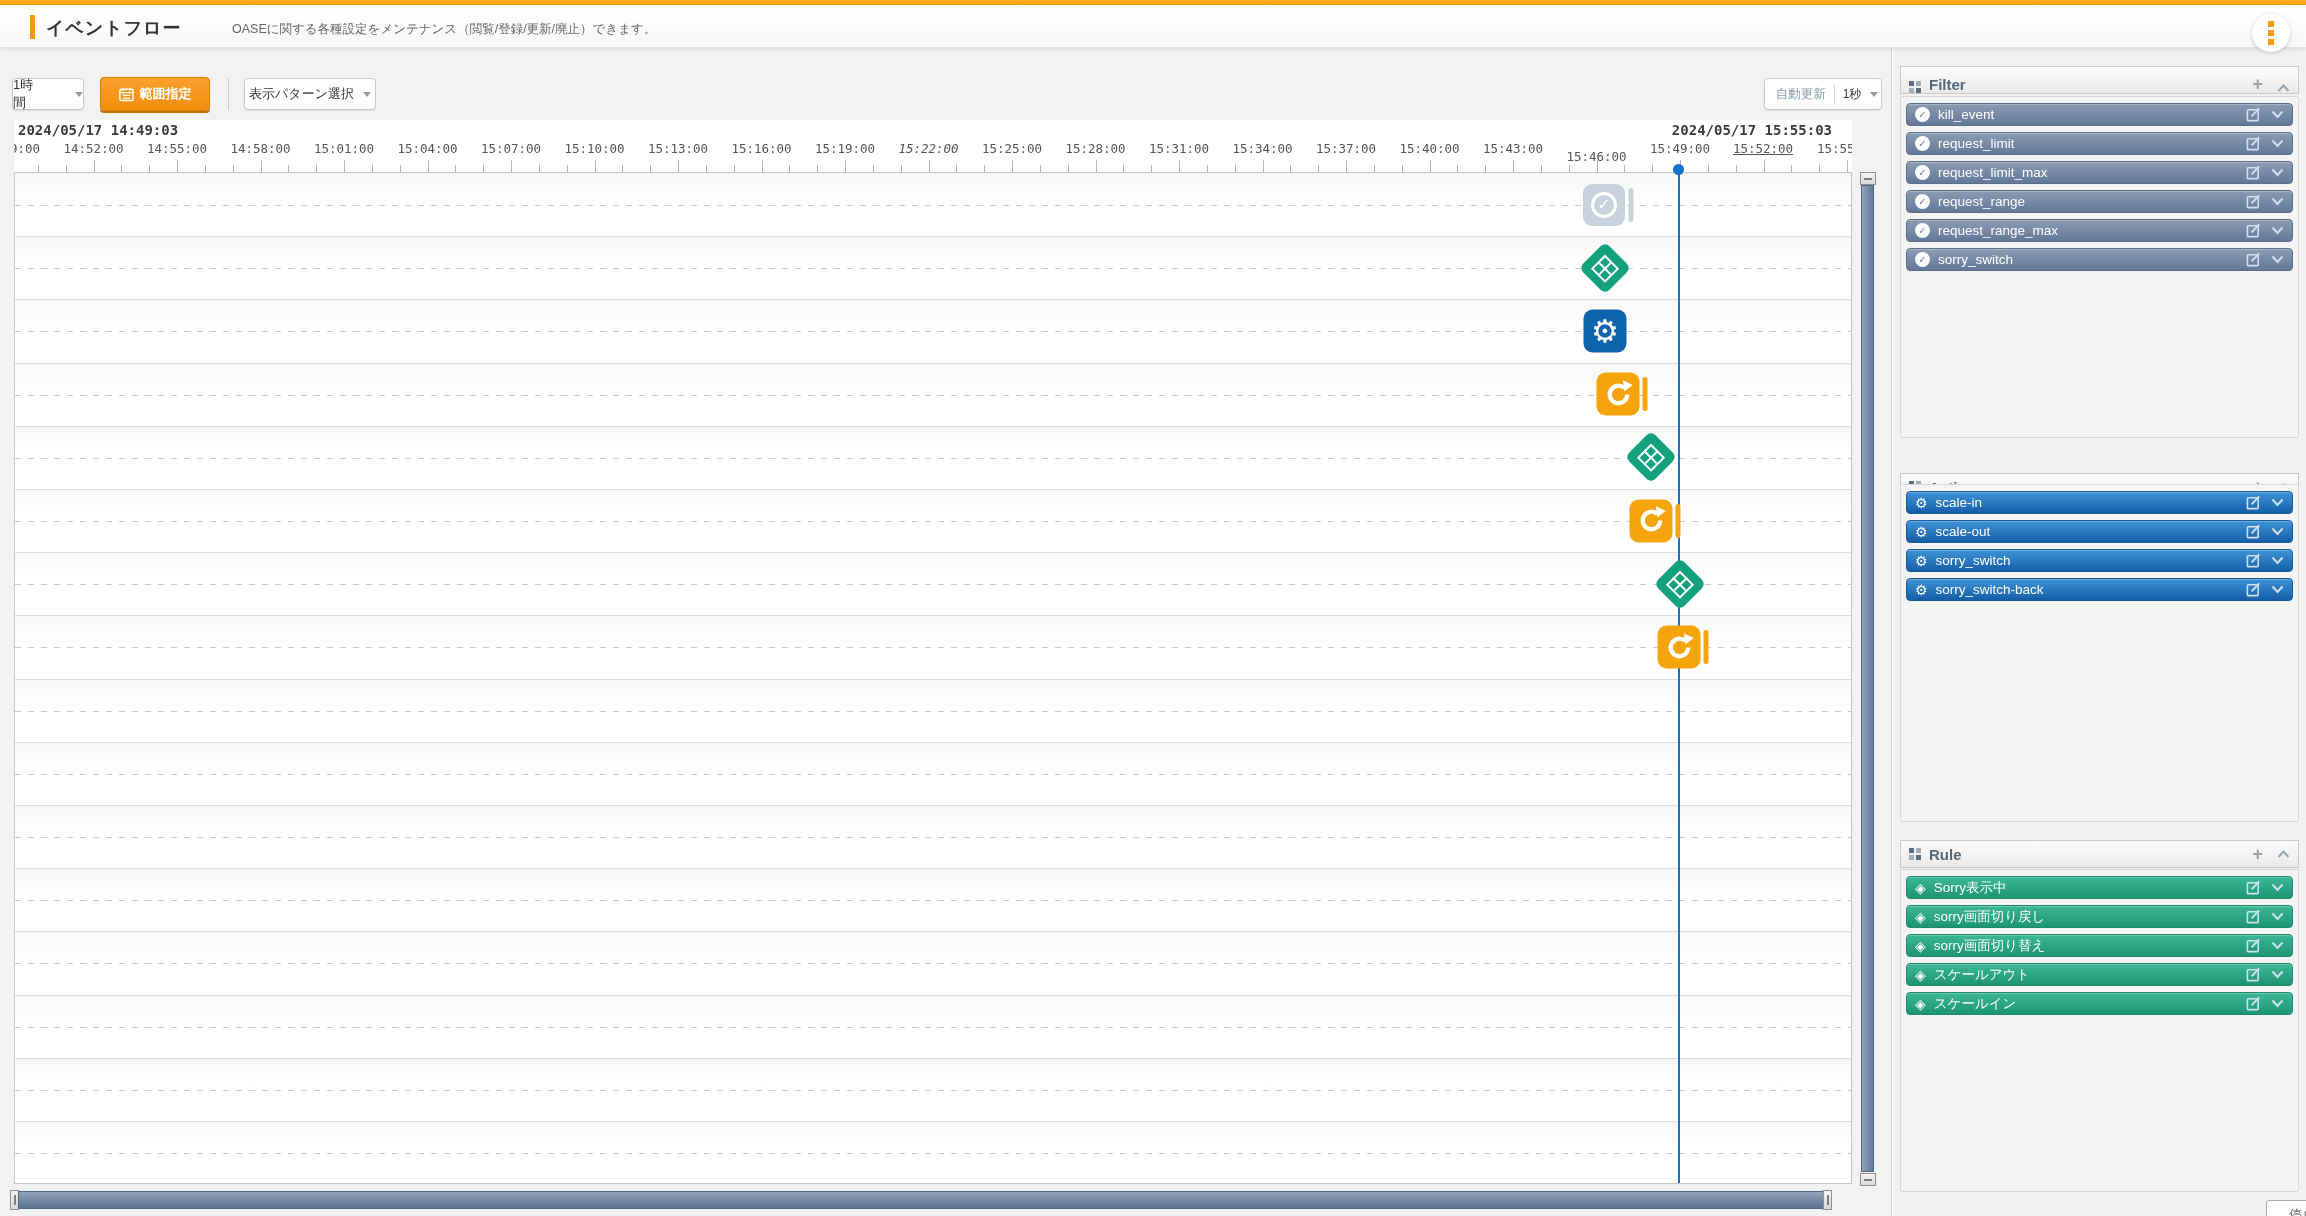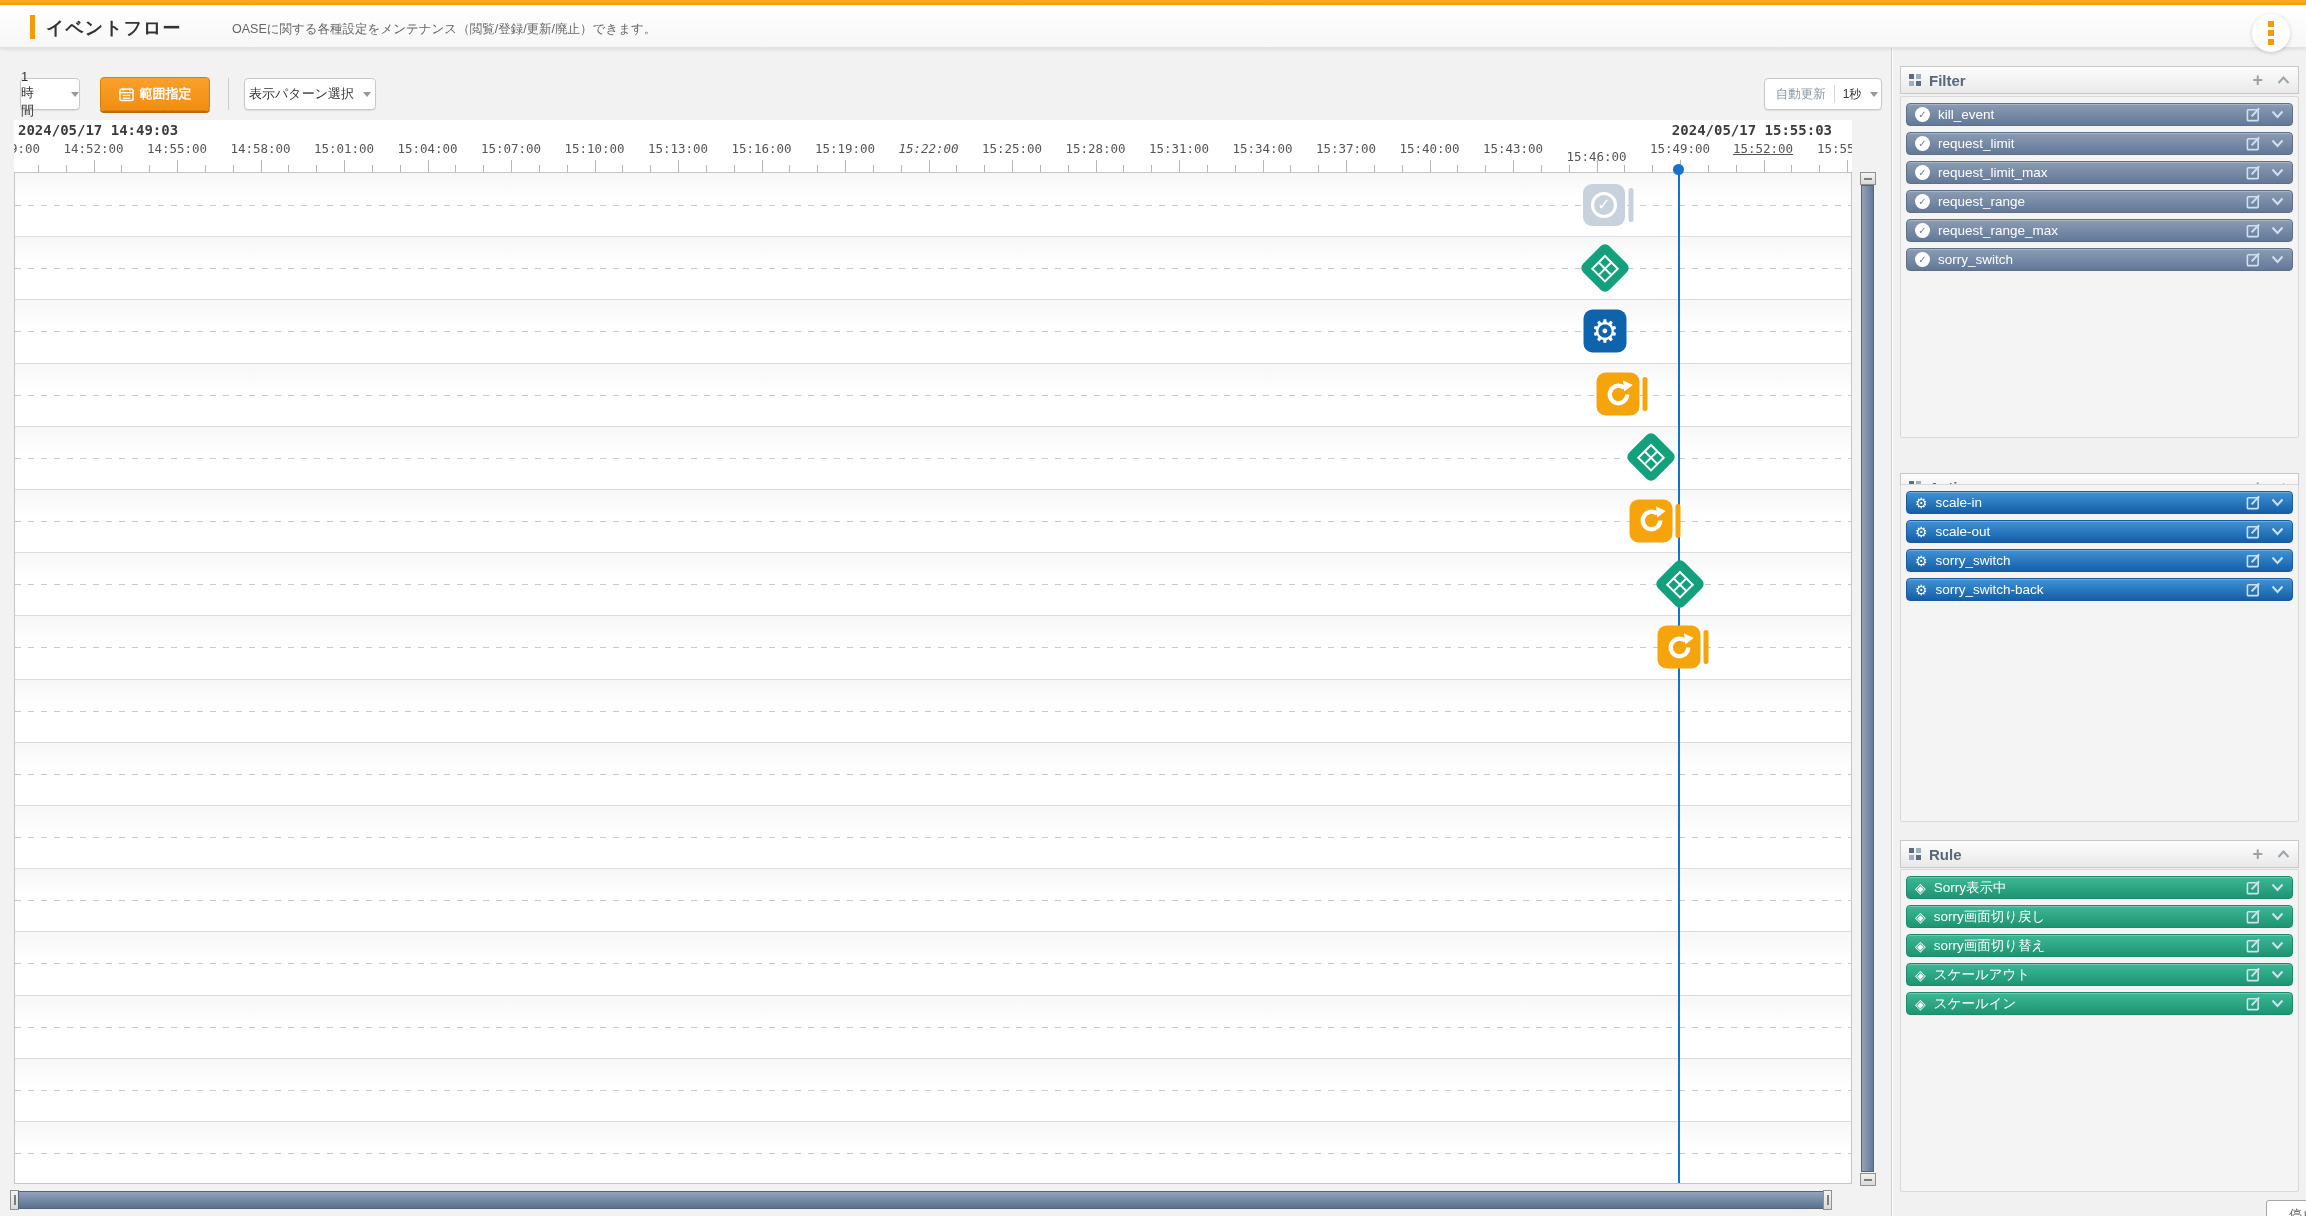--- a/index.html
+++ b/index.html
@@ -20,21 +20,21 @@
            background:#fff; box-shadow:0 1px 4px rgba(0,0,0,.18); z-index:40;
            display:flex; flex-direction:column; align-items:center; justify-content:center; gap:3px; cursor:pointer; }
   .kebab i { width:6px; height:6px; background:#f59a0b; display:block; }
 
   
   .btn { position:absolute; height:32px; border:1px solid #c9c9c9; border-radius:4px; background:#fff;
          font-size:13px; color:#333; display:flex; align-items:center; justify-content:center;
          box-shadow:0 1px 1px rgba(0,0,0,.08); cursor:pointer; }
   .caret { display:inline-block; width:0; height:0; border-left:4px solid transparent; border-right:4px solid transparent;
            border-top:5px solid #999; margin-left:7px; }
-  #btn-range-select { left:20px; top:78px; width:60px;gap:28px; }
+  #btn-range-select { left:12px; top:78px; width:72px;gap:28px; }
   #btn-range-spec { left:100px; top:77px; width:110px; height:34px; border:1px solid #d87f00;
         background:linear-gradient(180deg,#f9a02c,#f28e10); color:#fff; font-weight:bold;
         box-shadow:0 2px 0 #b96e00; gap:6px; }
   .tb-divider { position:absolute; left:228px; top:78px; width:1px; height:32px; background:#ccc; }
   #btn-pattern { left:244px; top:78px; width:132px; gap:2px; }
   #btn-auto-update { left:1764px; top:78px; width:118px; gap:0; }
   #btn-auto-update .au-label { color:#8a9aa8; font-size:12.5px; padding:0 8px; }
   #btn-auto-update .au-sep { width:1px; height:18px; background:#d5d5d5; }
   #btn-auto-update .au-val { color:#333; padding:0 2px 0 8px; font-size:12px; }
 
@@ -362,21 +362,21 @@
     <div class="grip left">
         <i></i>
       </div>
     <div class="bar"></div>
     <div class="grip right">
         <i></i>
       </div>
   </div>
 
   <div class="sidebar" id="sidebar">
-      <div class="panel-header" style="top: 20px;">
+      <div class="panel-header" style="top: 20px; align-items: flex-end;">
         <div class="gridicon">
           <i></i>
           <i></i>
           <i></i>
           <i></i>
         </div>
         <div class="panel-title">Filter</div>
         <div class="ph-plus">+</div>
         <div class="ph-collapse">
           <svg width="13" height="9" viewBox="0 0 13 9">

